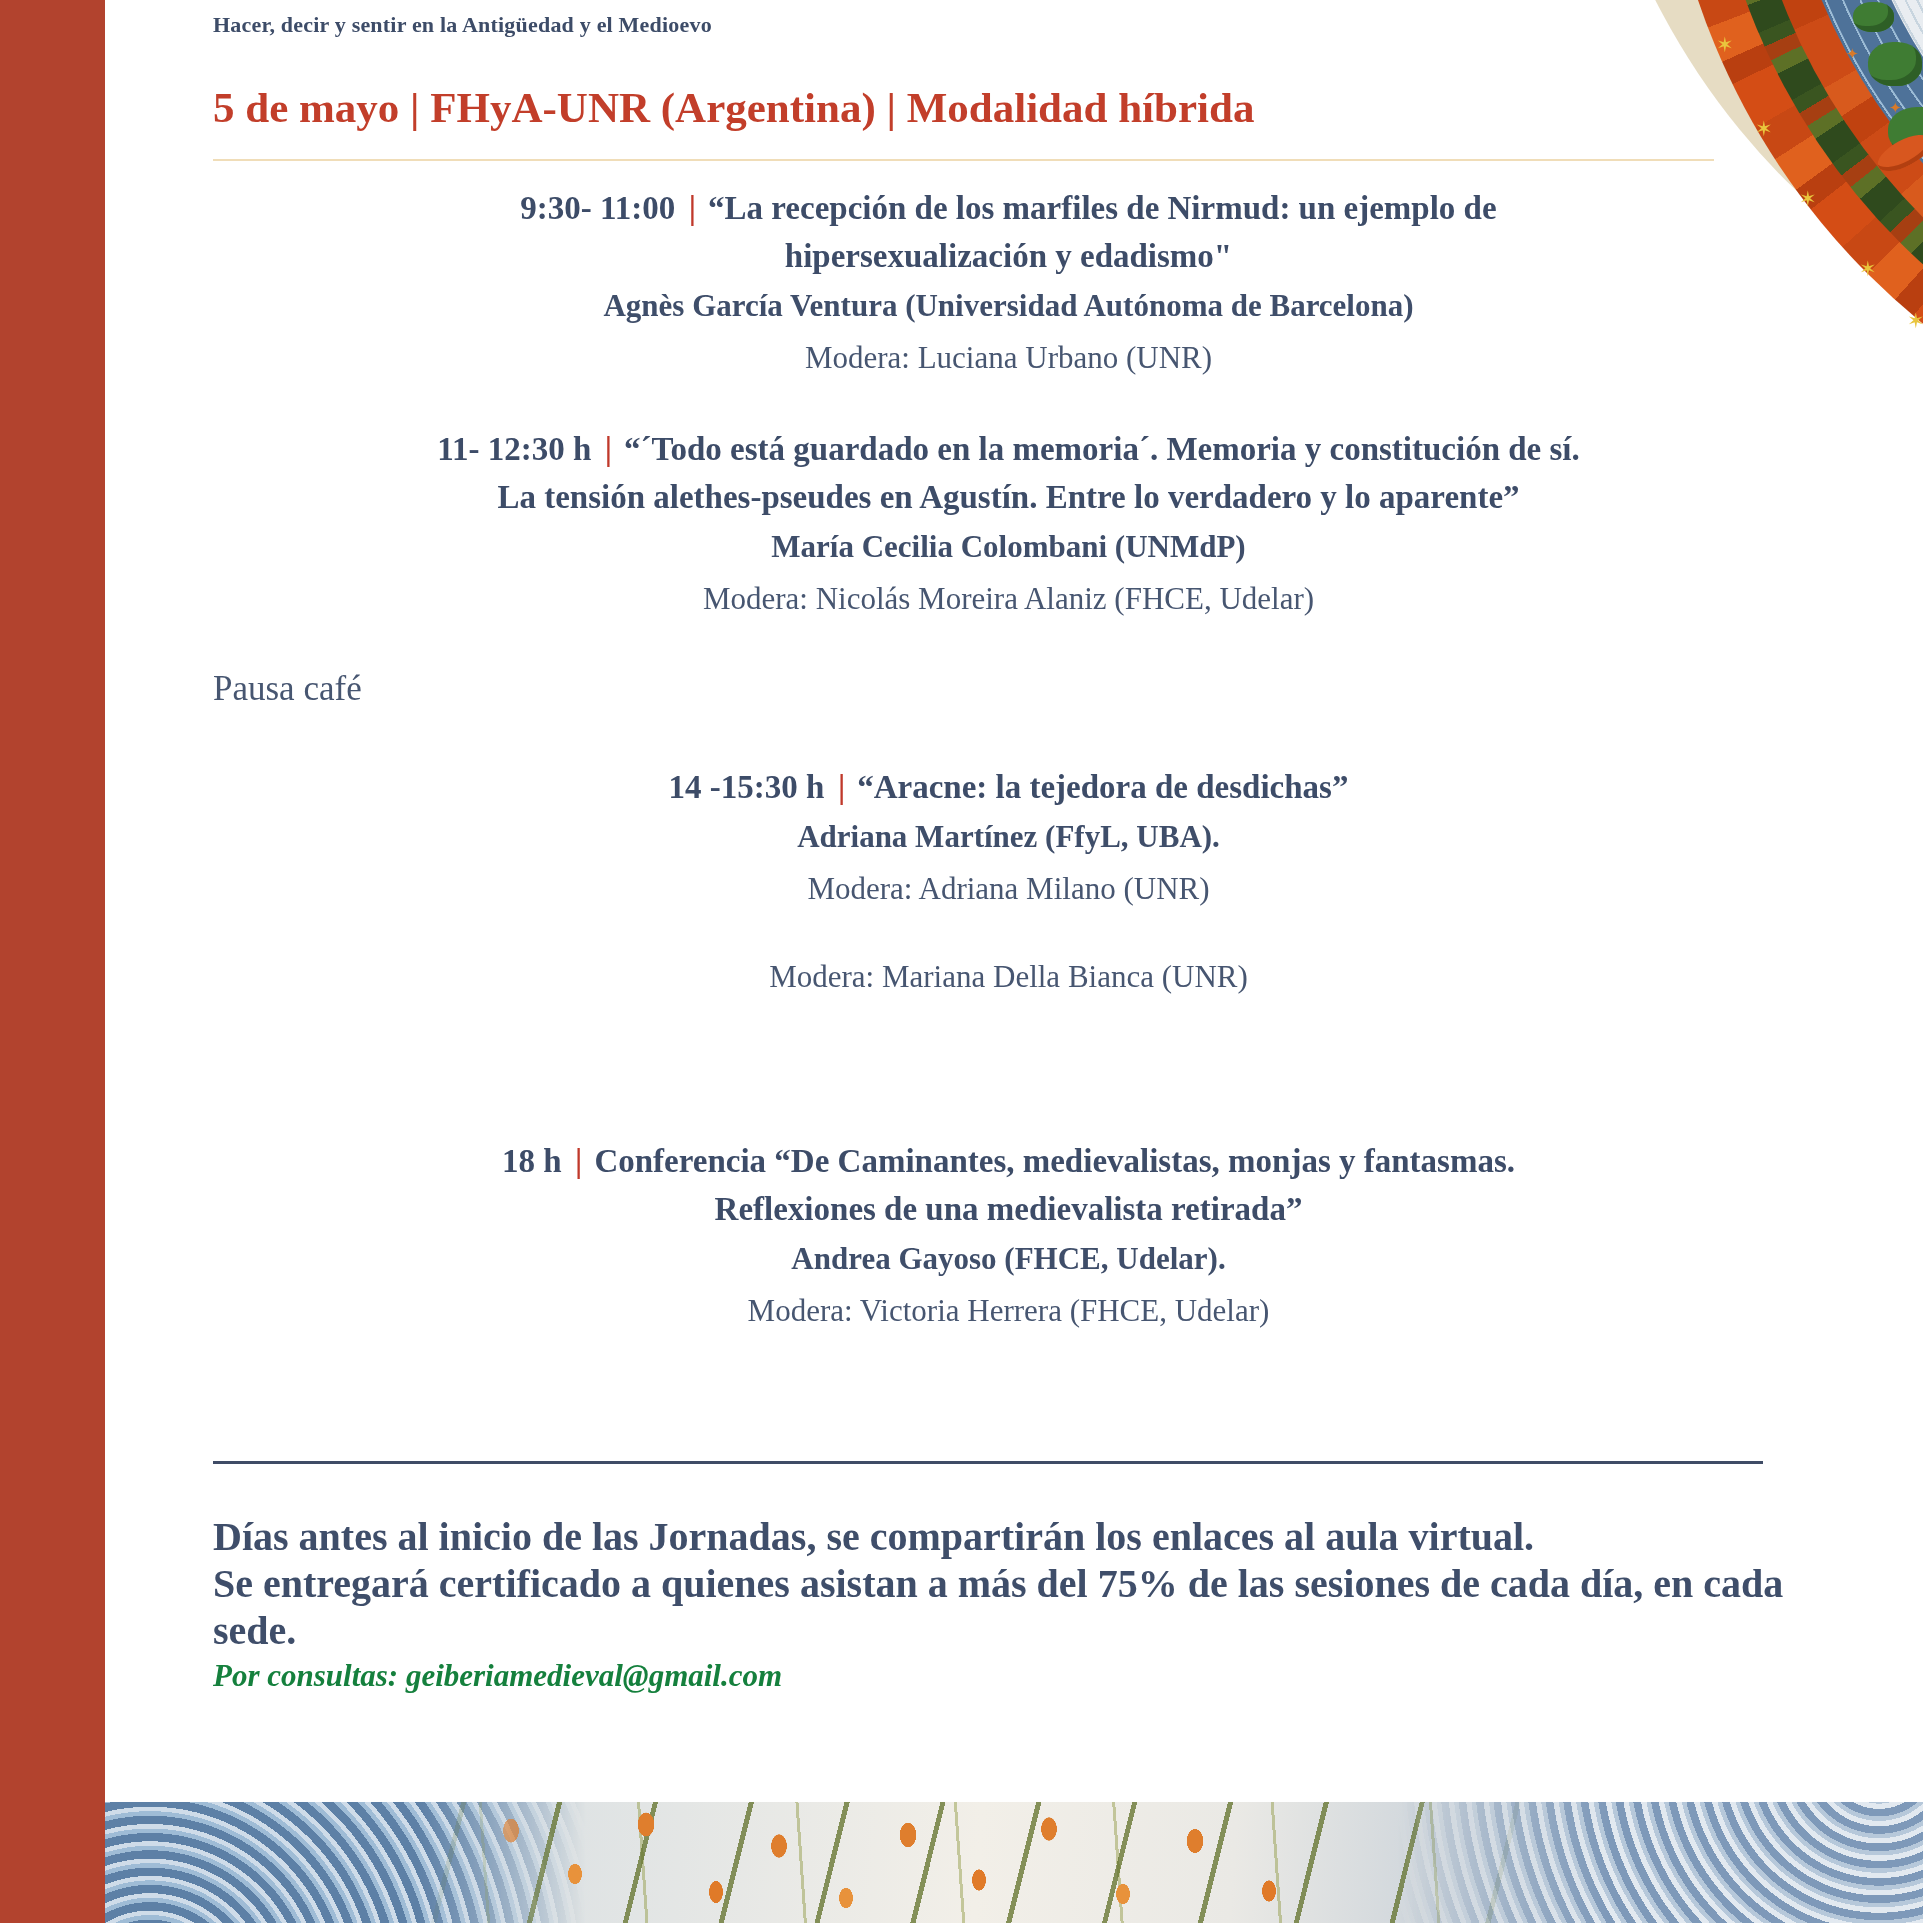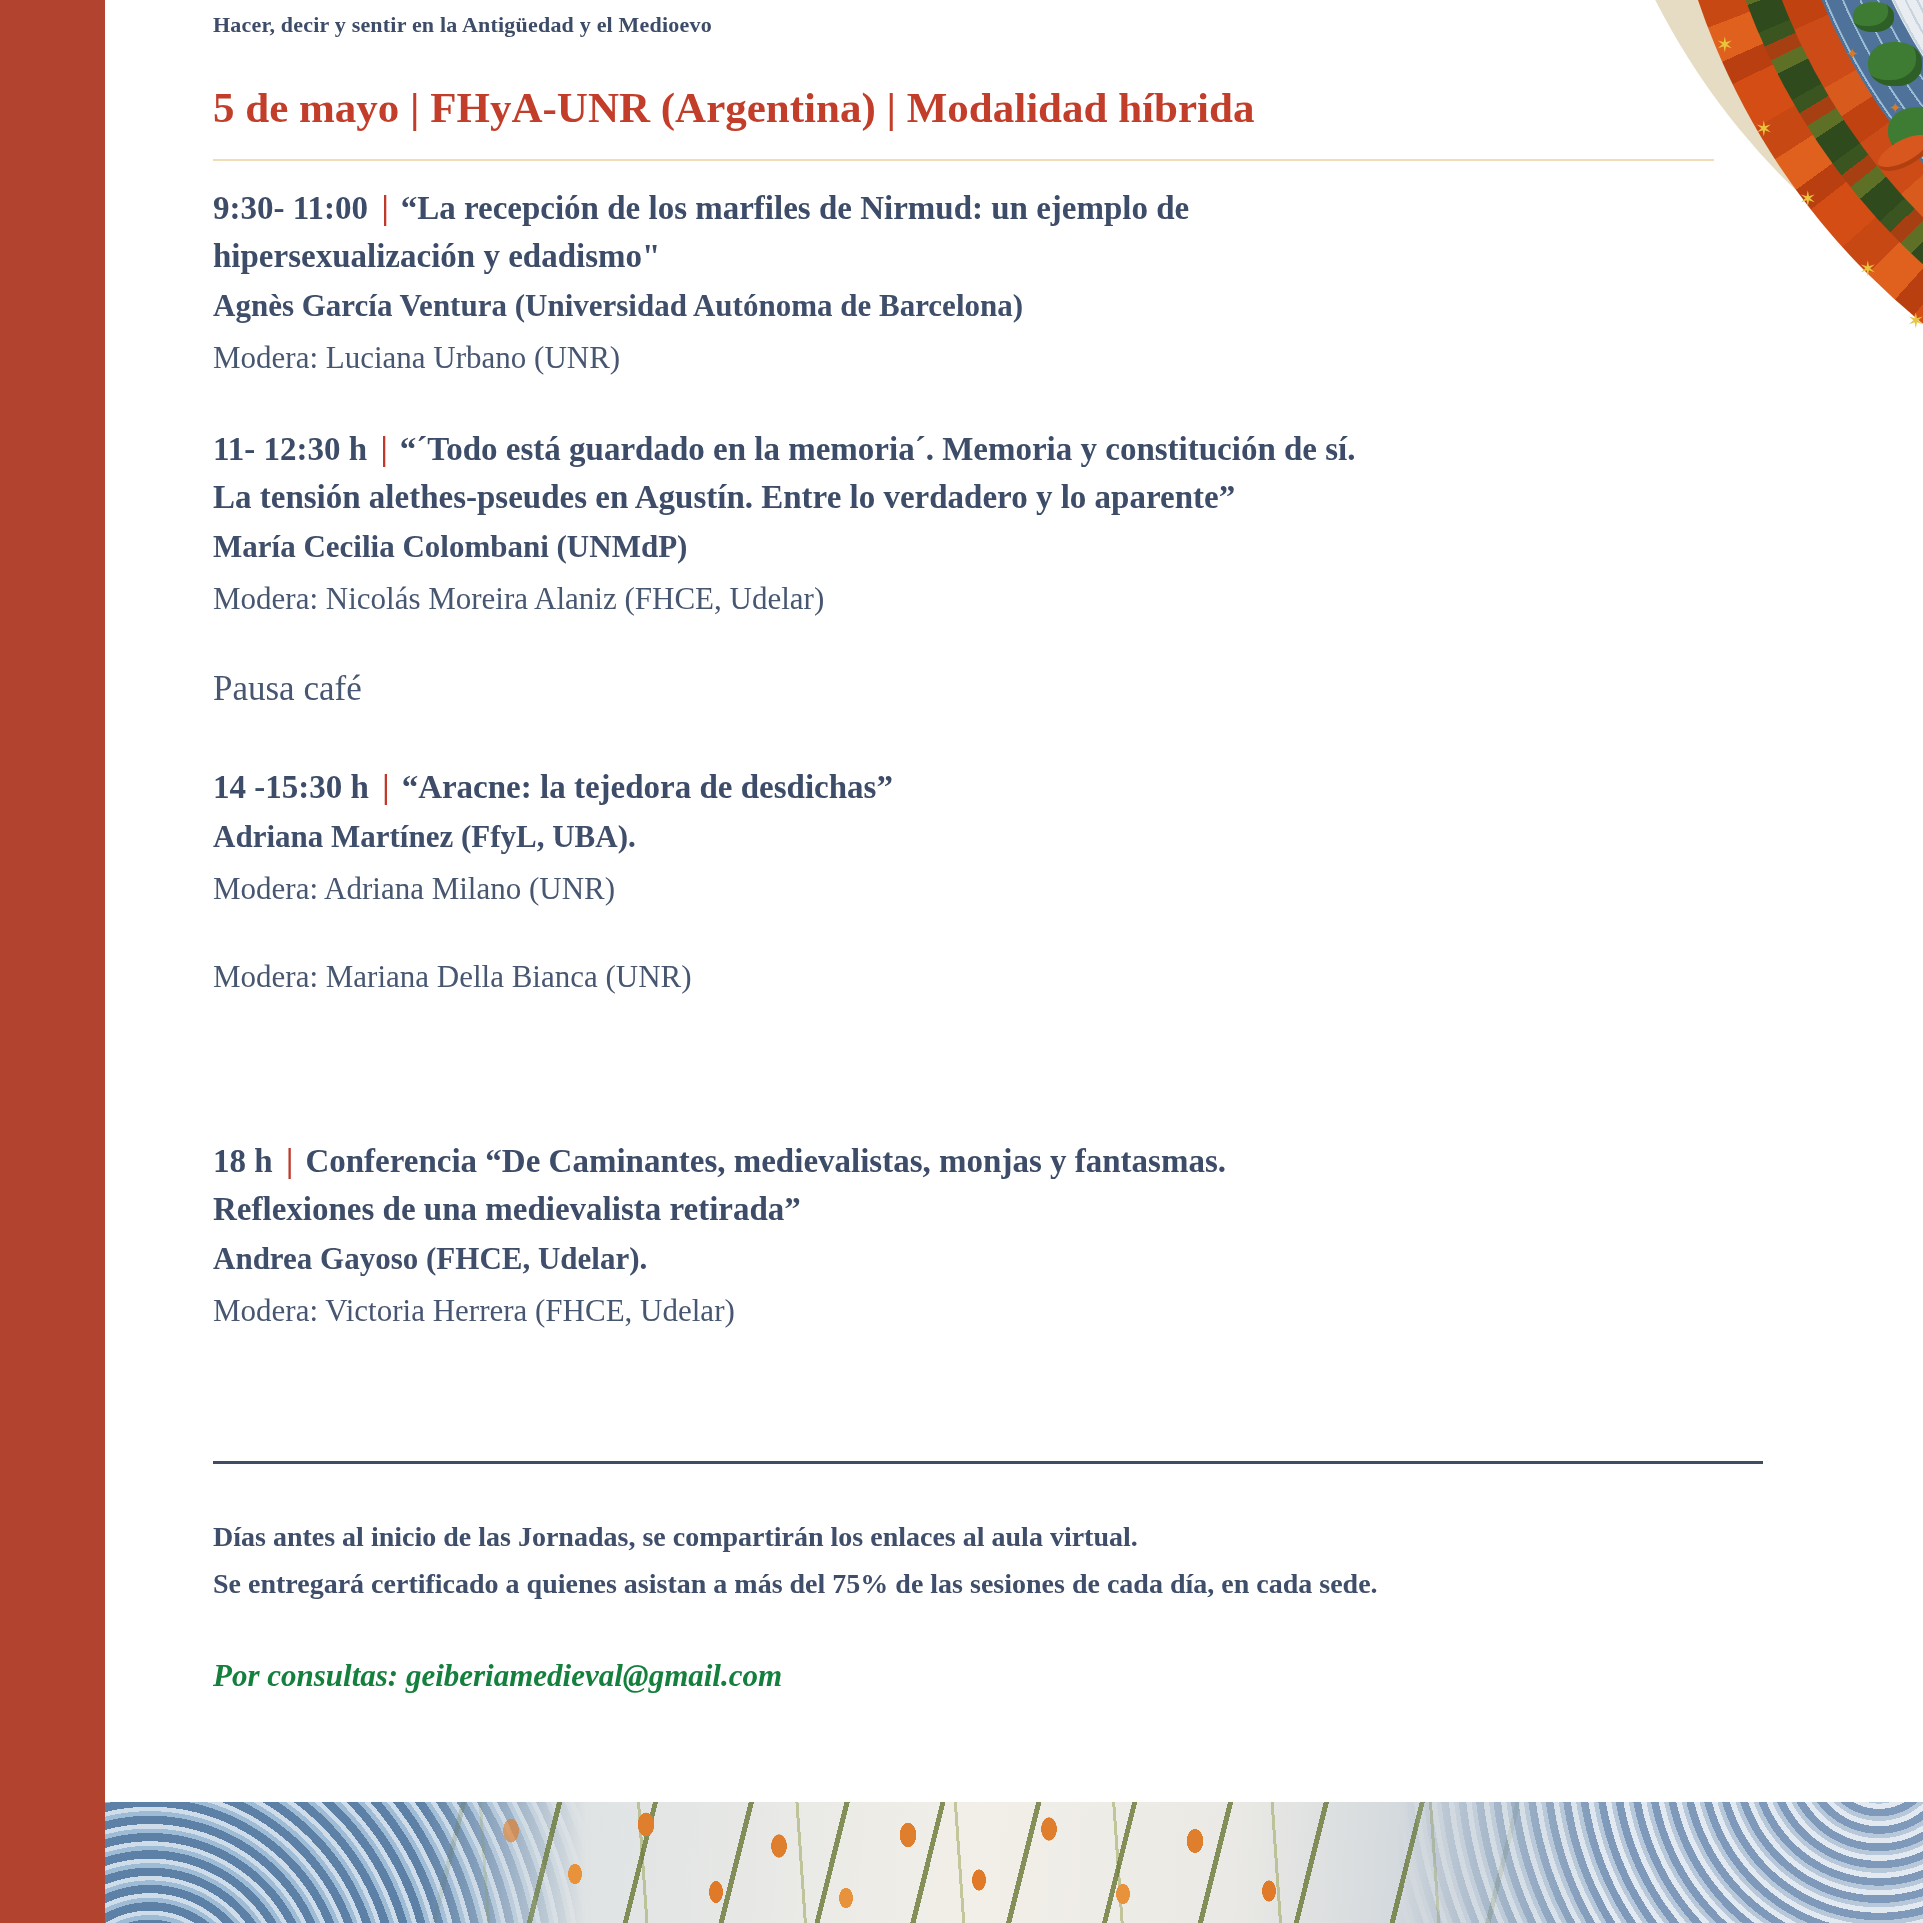--- a/index.html
+++ b/index.html
@@ -18,36 +18,36 @@
     position:absolute;left:213px;top:10.5px;right:346px;
     font-size:22px;font-weight:700;color:#3d4c68;line-height:27px;letter-spacing:0.2px;
   }
   .page-title{
     position:absolute;left:213px;top:84px;right:346px;
     font-size:43px;font-weight:700;color:#c23e2a;line-height:48px;white-space:pre-line;
   }
   .divider-beige{position:absolute;left:213px;top:159px;width:1501px;height:2.3px;background:#f0ddb8;}
 
   
-  .entry{position:absolute;left:213px;right:120px;}
+  .entry{position:absolute;left:213px;right:120px;text-align:center;}
   .entry-heading{font-size:33px;font-weight:700;color:#3d4c68;line-height:48px;}
   .time{white-space:pre;}
   .pipe{color:#c0392b;font-weight:700;margin:0 12px 0 13.5px;}
   .etitle{white-space:pre-line;}
   .speaker{font-size:31px;font-weight:700;color:#3f4e6a;line-height:48px;margin-top:1.5px;white-space:pre-line;}
   .moderator{font-size:31px;font-weight:400;color:#475671;line-height:48px;margin-top:4px;white-space:pre-line;}
   .break-label{
     position:absolute;left:213px;top:665px;
     font-size:35px;font-weight:400;color:#475671;line-height:48px;
   }
 
   
   .divider-navy{position:absolute;left:213px;top:1461px;width:1550px;height:3px;background:#3f4c66;}
   .footer-notes{position:absolute;left:213px;top:1513px;right:120px;
-    font-size:28px;font-weight:700;color:#3f4e6a;line-height:47px;}
+    font-size:40px;font-weight:700;color:#3f4e6a;line-height:47px;}
   .contact-line{position:absolute;left:213px;top:1652px;right:120px;
     font-size:31px;font-weight:700;color:#15803d;line-height:47px;font-style:italic;}
 
   
   .corner{position:absolute;inset:0;pointer-events:none;}
   .circle{position:absolute;border-radius:50%;}
   .beige-circle{left:1578px;top:-1037px;width:1428px;height:1428px;background:#e6dcc3;}
   .flame-ring{left:1661px;top:-932px;width:1413px;height:1413px;
     background:repeating-conic-gradient(#d44d15 0deg 4deg,#b93f10 4deg 6deg,#e0611e 6deg 9deg,#c84814 9deg 12deg);}
   .braid-ring{left:1706px;top:-887px;width:1323px;height:1323px;

